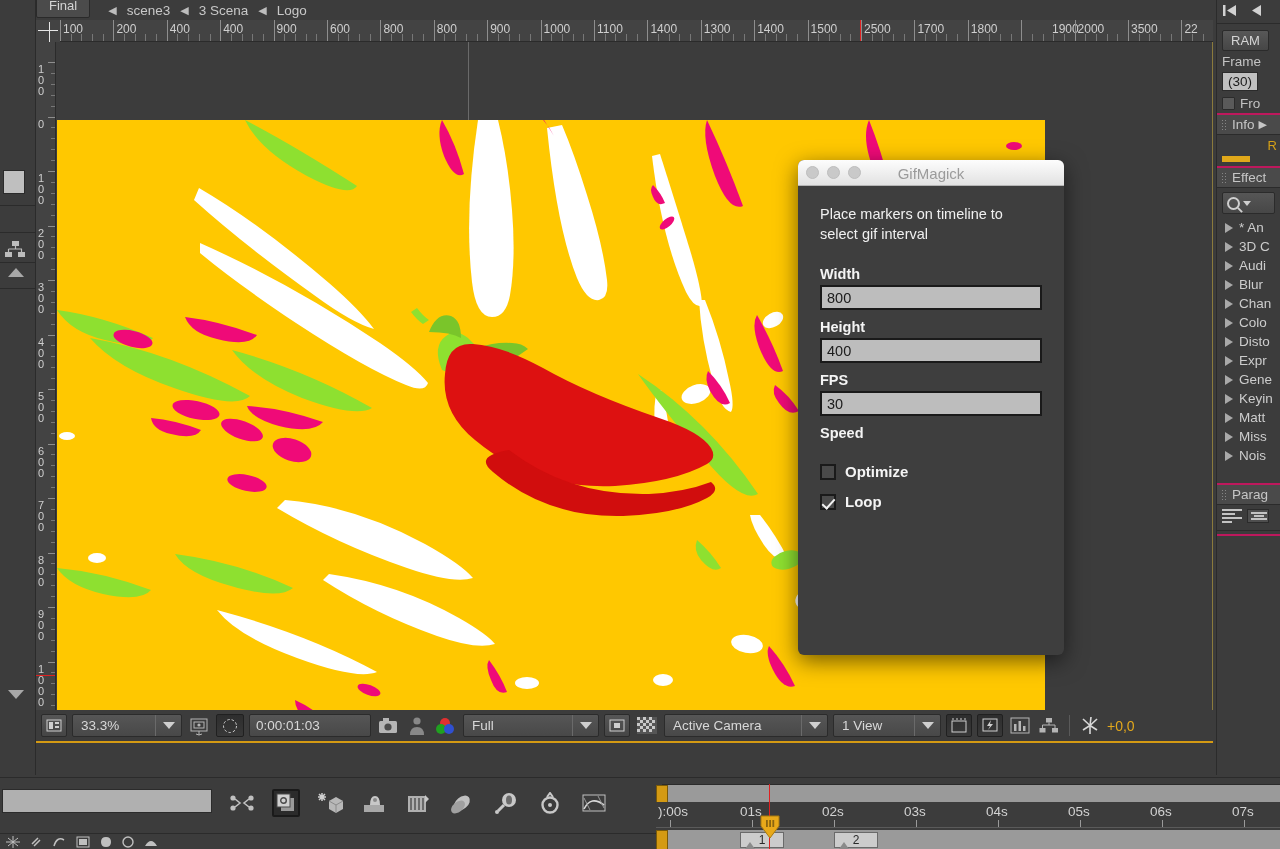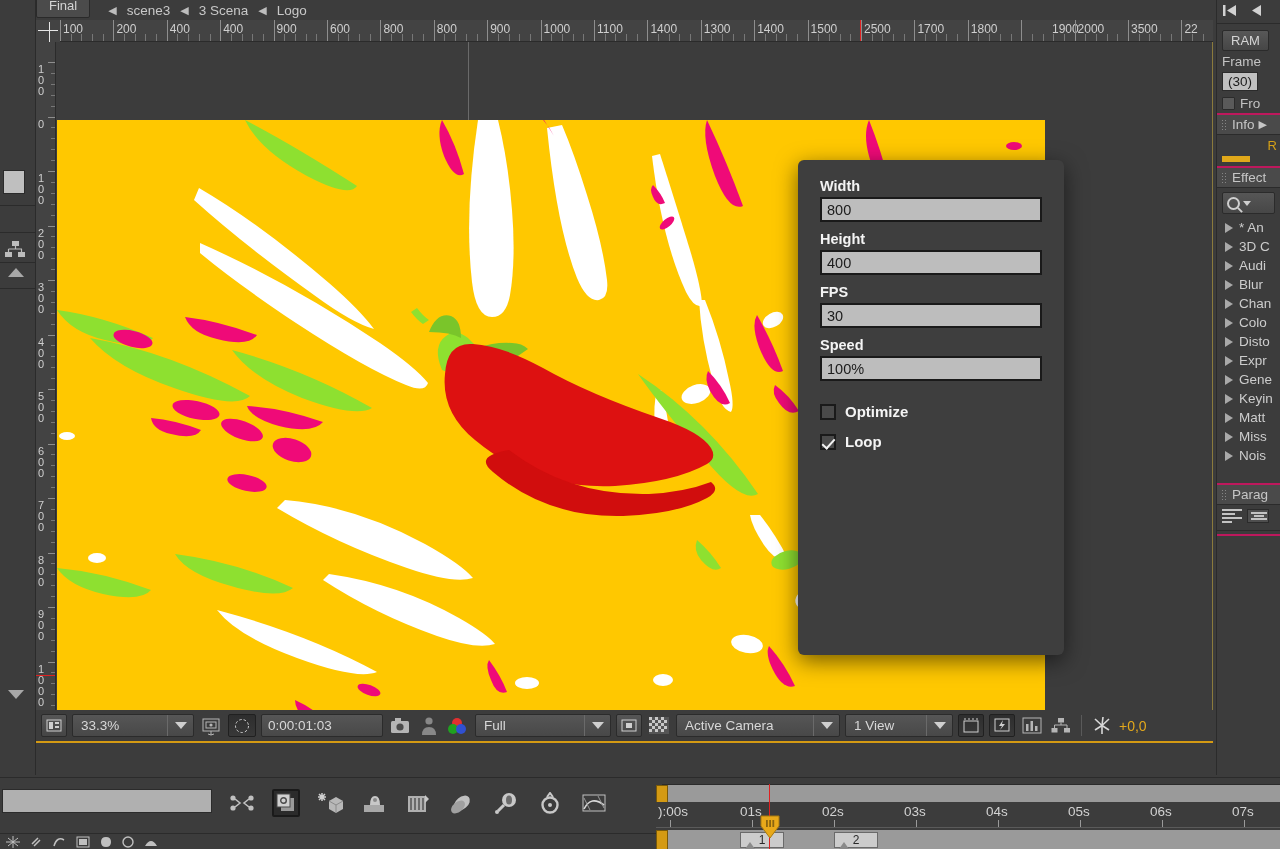--- a/index.html
+++ b/index.html
@@ -695,21 +695,21 @@
 
   <div class="viewer-toolbar">
     <div class="tb-btn" style="width:26px">
       <svg width="16" height="13" viewBox="0 0 16 13">
           <rect x="1" y="1" width="14" height="11" fill="none" stroke="#cfcfcf"></rect>
           <rect x="3" y="3" width="4" height="7" fill="#cfcfcf"></rect>
           <rect x="9" y="3" width="4" height="2" fill="#cfcfcf"></rect>
           <rect x="9" y="7" width="4" height="2" fill="#cfcfcf"></rect>
         </svg>
     </div>
-    <div class="tb-combo" style="width:122px">
+    <div class="tb-combo" style="width:110px">
       <span class="cb-text">33.3%</span>
       <span class="cb-arrow">
           <i class="arrow-dn"></i>
         </span>
     </div>
     <div class="tb-flat">
       <svg width="22" height="20" viewBox="0 0 22 20">
           <rect x="3" y="3" width="16" height="12" fill="none" stroke="#b5b5b5"></rect>
           <rect x="6" y="6" width="10" height="6" fill="none" stroke="#b5b5b5"></rect>
           <circle cx="11" cy="9" r="1.6" fill="#b5b5b5"></circle>
@@ -1101,33 +1101,39 @@
               <rect x="7" y="6" width="1.8" height="7"></rect>
               <rect x="10.2" y="6" width="1.8" height="7"></rect>
               <rect x="13.4" y="6" width="1.8" height="7"></rect>
             </g>
           </svg>
       </div>
     </div>
   </div>
 
   <div class="dialog">
+    <div class="dlg-titlebar">
+      <span class="dlg-dot"></span>
+      <span class="dlg-dot"></span>
+      <span class="dlg-dot"></span>
+      <span class="dlg-title">GifMagick</span>
+    </div>
     <div class="dlg-body">
+      <div class="dlg-instr">Place markers on timeline to select gif interval</div>
 
       <div class="dlg-field-label">Width</div>
       <div class="dlg-input">800</div>
 
       <div class="dlg-field-label">Height</div>
       <div class="dlg-input">400</div>
 
       <div class="dlg-field-label">FPS</div>
       <div class="dlg-input">30</div>
 
       <div class="dlg-field-label">Speed</div>
-      <div class="dlg-input">100%</div>
 
       <div class="dlg-checkrow" style="margin-top:22px">
         <span class="dlg-checkbox"></span>
         <span class="dlg-checklabel">Optimize</span>
       </div>
       <div class="dlg-checkrow">
         <span class="dlg-checkbox checked"></span>
         <span class="dlg-checklabel">Loop</span>
       </div>
 

